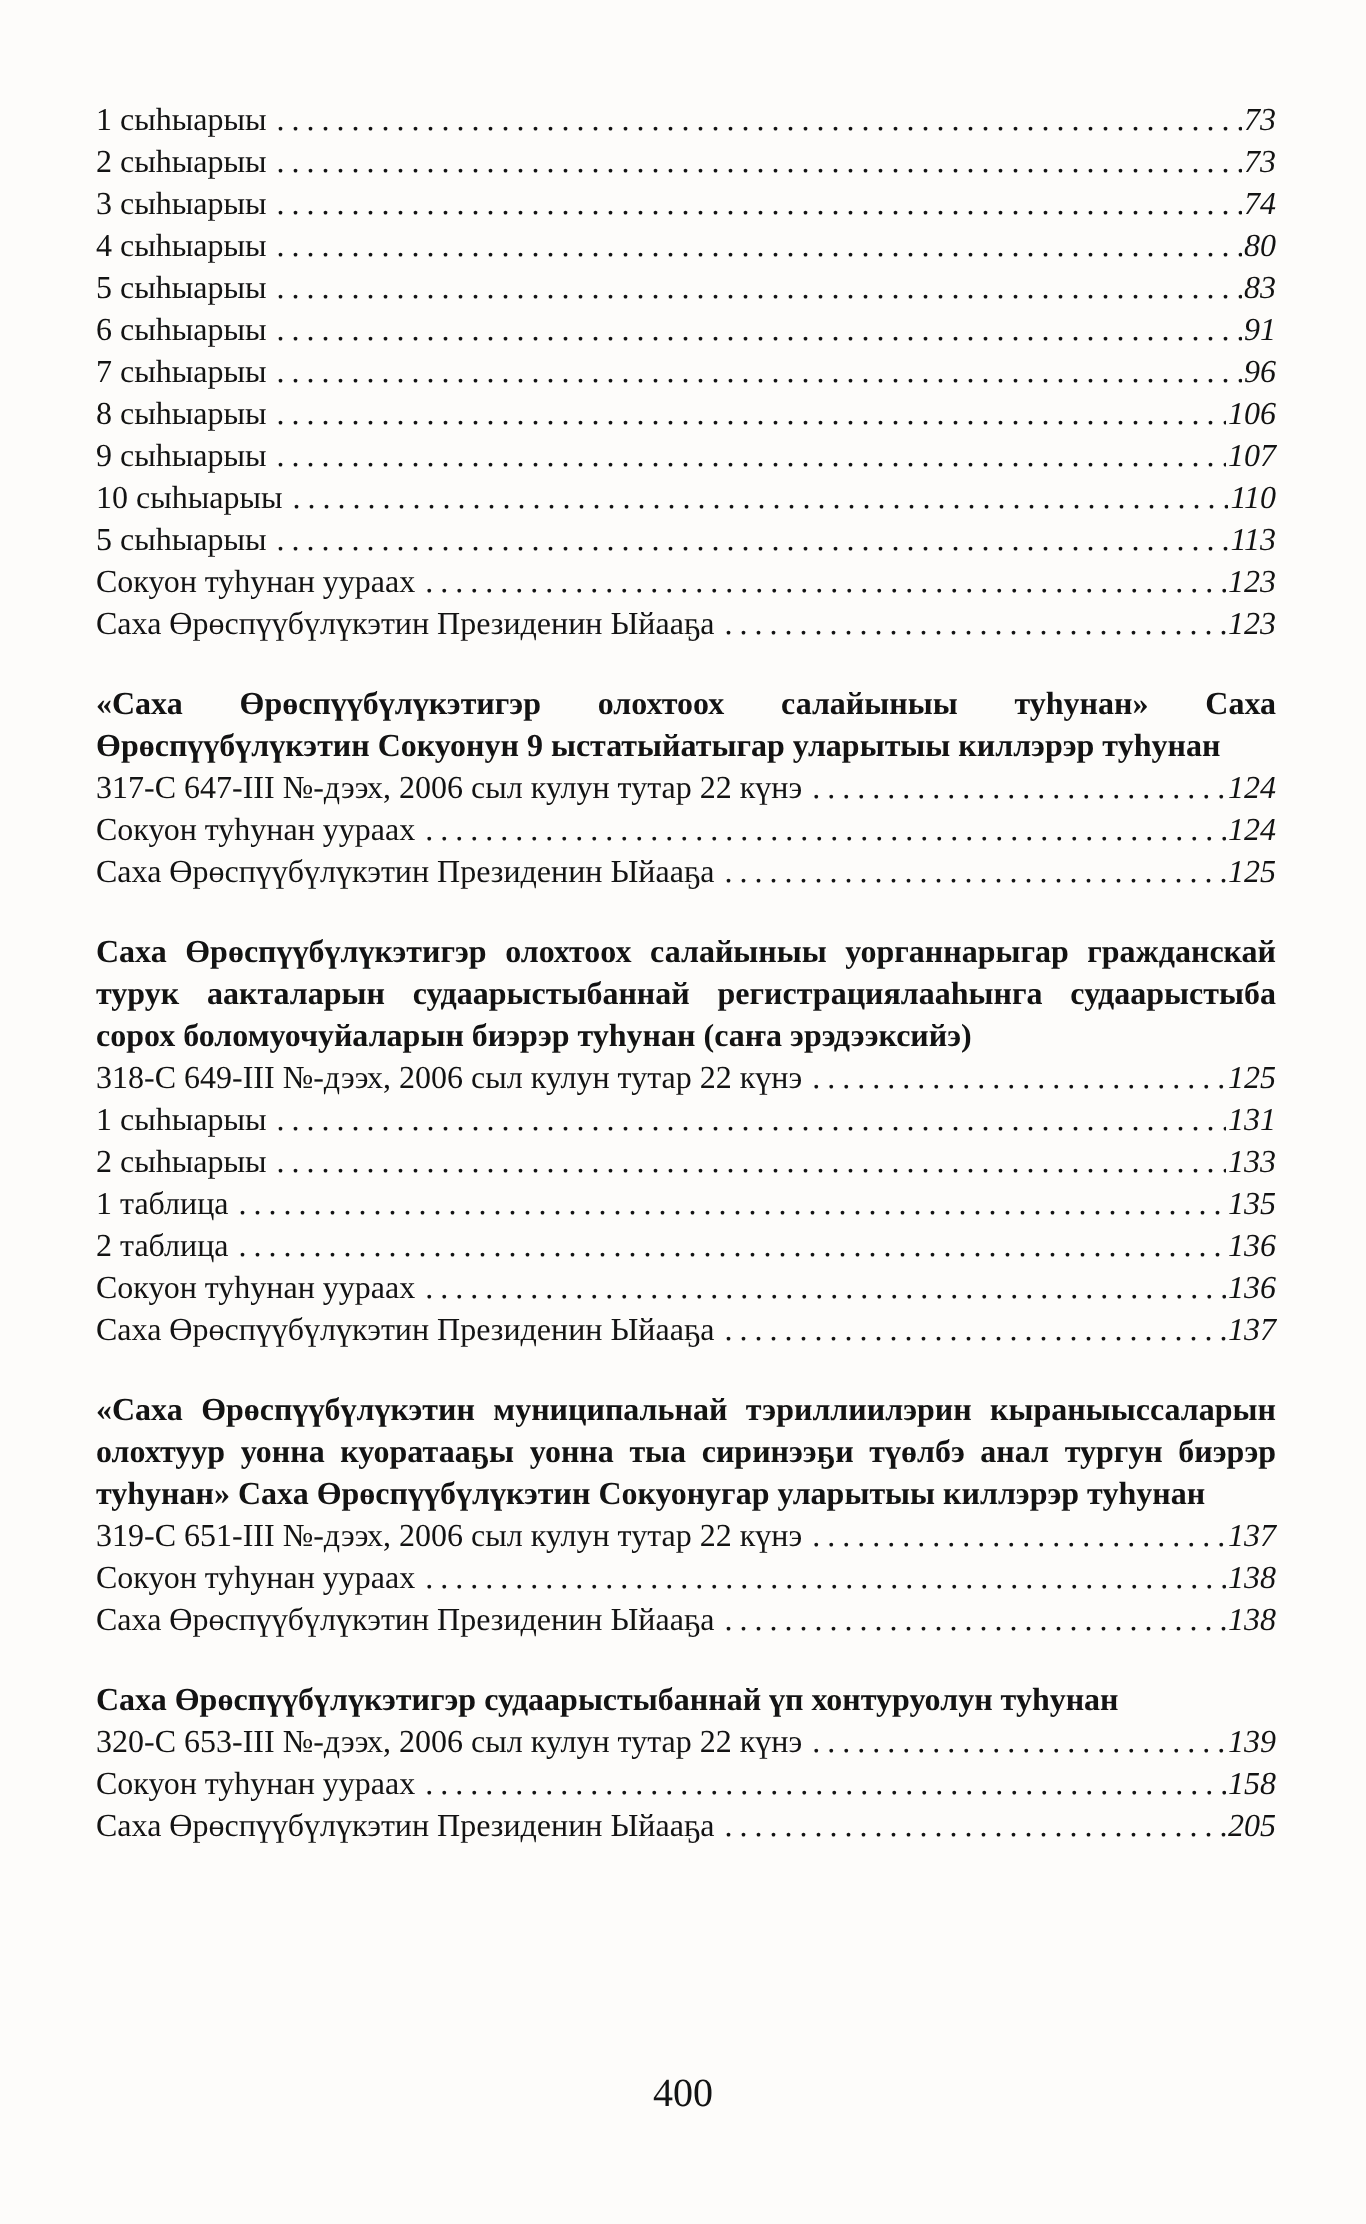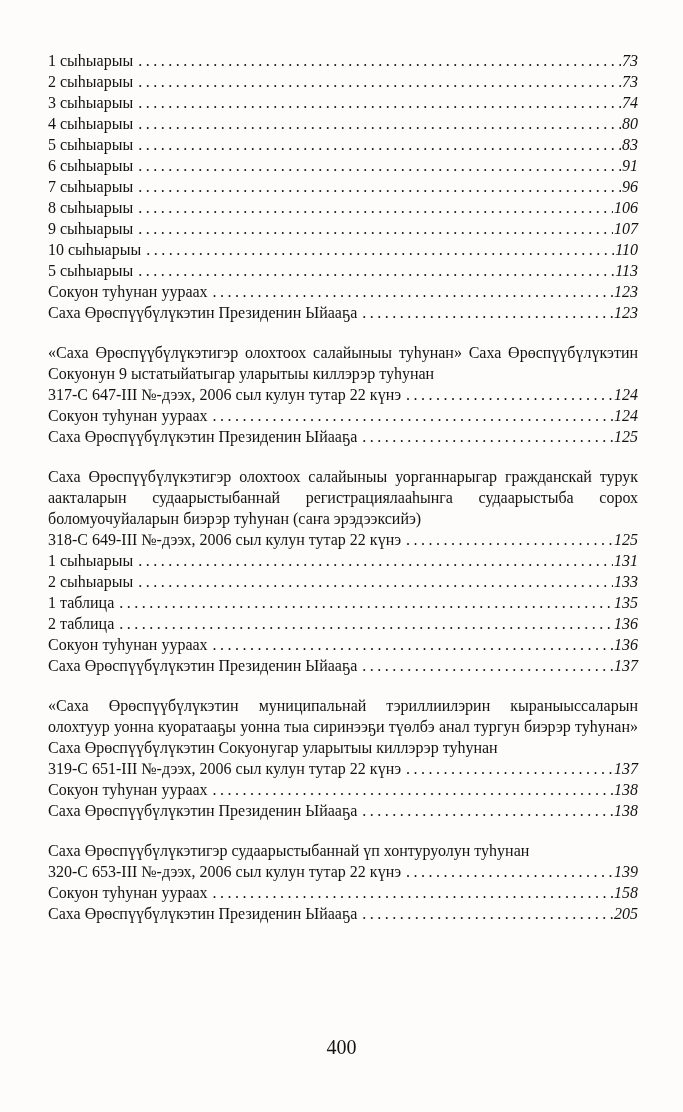--- a/index.html
+++ b/index.html
@@ -22,21 +22,21 @@
     left: 48px;
     right: 45px;
     top: 50px;
     font-size: 16px;
     line-height: 21px;
   }
   .section { margin-top: 19px; }
   .section:first-child { margin-top: 0; }
   .heading {
     margin: 0 0 0 0;
-    font-weight: 400;
+    font-weight: 700;
     text-align: justify;
   }
   .entry {
     display: flex;
     align-items: flex-end;
   }
   .label { flex: 0 1 auto; }
   .dots {
     flex: 1 1 14px;
     min-width: 14px;

